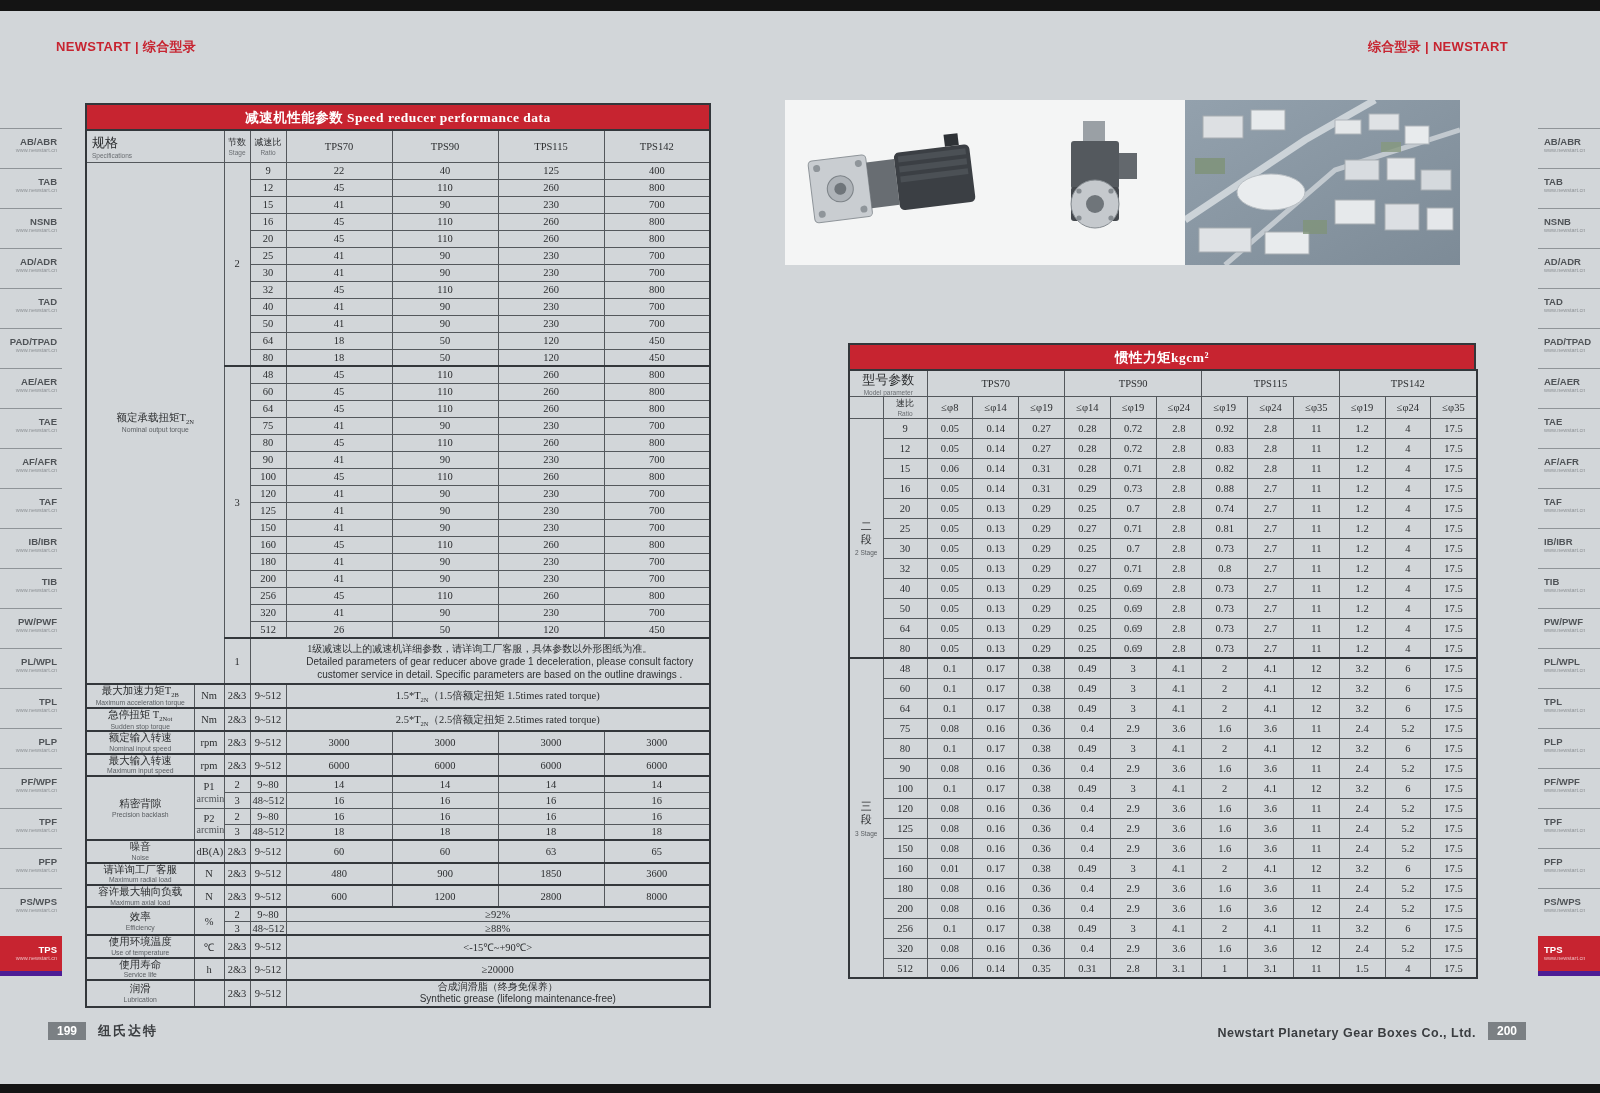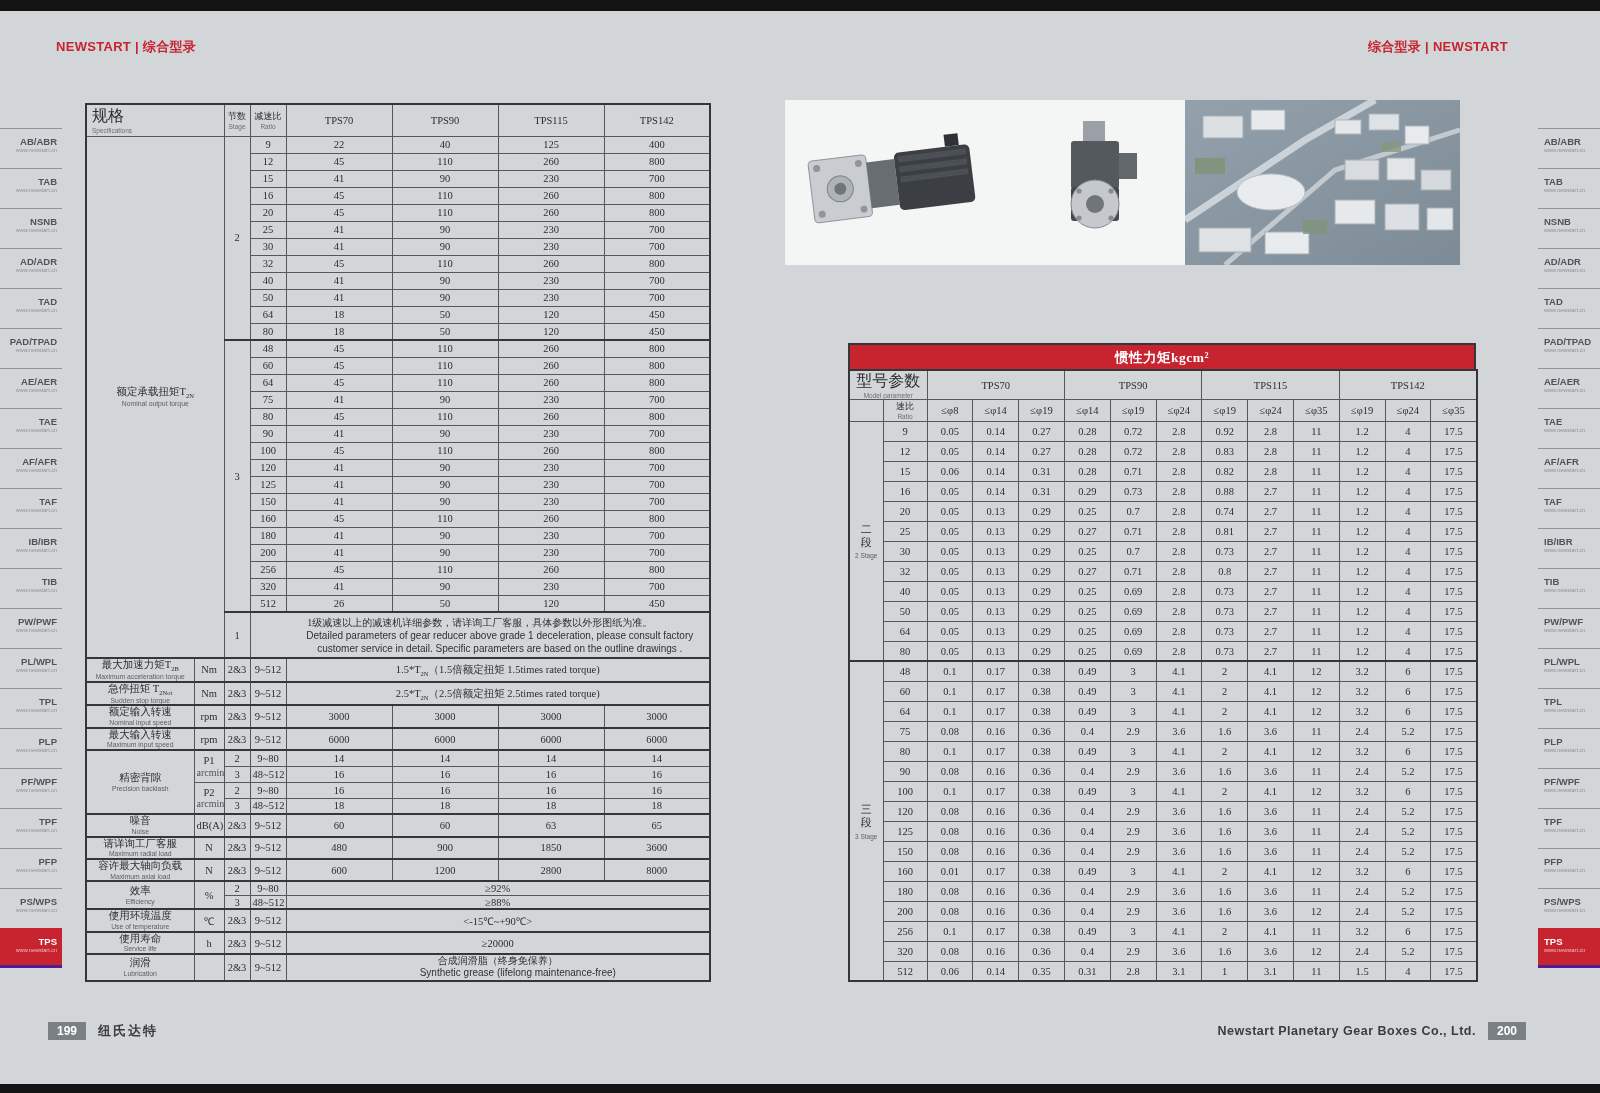--- a/index.html
+++ b/index.html
@@ -11,21 +11,21 @@
 
   .hdr-text { position:absolute; top:38px; font-size:13px; font-weight:bold; color:#c72430; letter-spacing:.3px; }
   .hdr-text.left { left:56px; }
   .hdr-text.right { right:92px; }
 
   
   .sidebar { position:absolute; top:128px; width:62px; }
   .sidebar.left { left:0; }
   .sidebar.right { right:0; }
   .sb-item { height:40px; box-sizing:border-box; border-top:1px solid #8f9498; padding-top:7px; }
-  .sidebar .sb-item:last-child { border-bottom:3px solid #4c1d95; }
+  .sidebar .sb-item:last-child { border-bottom:5px solid #4c1d95;margin-top:8px; }
   .sidebar.left .sb-item { text-align:right; padding-right:5px; }
   .sidebar.right .sb-item { text-align:left; padding-left:6px; }
   .sb-label { font-size:9.5px; font-weight:bold; color:#4f5357; }
   .sb-url { font-size:5.5px; color:#8e9справ296; color:#8e9296; }
   .sb-item.active { background:#c72430; border-top-color:#c72430; }
   .sb-item.active .sb-label { color:#ffffff; }
   .sb-item.active .sb-url { color:#eebfc3; }
 
   
   .twrap { position:absolute; }
@@ -41,21 +41,21 @@
 
   
   .perf tr { height:17px; }
   .perf tr.hrow { height:32px; }
   .perf tr.note { height:46px; }
   .perf tr.prow { height:22px; }
   .perf tr.brow { height:16px; }
   .perf tr.mrow { height:16px; }
   .perf tr.erow { height:14px; }
   .perf tr.lrow { height:18px; }
-  td.hd .hcn { font-size:16px; }
+  td.hd .hcn { font-size:13px; }
   td.hd .hen { display:block; font-family:"Liberation Sans", sans-serif; font-size:6.5px; color:#6a6e72; line-height:1.15; }
   td.hd.left { text-align:left; padding-left:5px; }
   td.model { font-size:11.5px;margin-left:26px; }
   td.lbl { text-align:left; padding-left:5px; }
   td.lbl .tcn { font-size:10.5px; line-height:1.2; }
   td.lbl .ten { font-family:"Liberation Sans", sans-serif; font-size:6.8px; color:#5a5e62; line-height:1.15; }
   td.unit2 span { display:block; line-height:1.1; }
   td.unit2 .u2 { font-size:10px; color:#4f5357; }
   td.small { font-size:9.5px; }
   td.notec .ncn { font-size:10px; display:block; line-height:1.5; }
@@ -69,21 +69,21 @@
   td.phi { font-size:10px; }
   td.vlab .vcn { font-size:11px; line-height:1.2; }
   td.vlab .vten { display:block; font-family:"Liberation Sans", sans-serif; font-size:6.5px; color:#5a5e62; margin-top:3px; }
 
   
   #photos { position:absolute; left:785px; top:100px; width:675px; height:165px; display:flex; }
   #product-box { width:400px; height:165px; background:#f4f5f5; display:flex; align-items:center; justify-content:space-around; }
   #aerial-box { width:275px; height:165px; }
 
   
-  .footer { position:absolute; top:1022px; display:flex; align-items:center; gap:12px; }
+  .footer { position:absolute; top:1022px; display:flex; align-items:flex-end; gap:12px; }
   .footer.fl { left:48px; }
   .footer.fr { right:74px; }
   .pagenum { background:#7b8084; color:#fff; font-weight:bold; font-size:12px; padding:2px 9px; }
   .brand { font-size:13px; font-weight:bold; color:#3a3d40; letter-spacing:2px; }
   .company { font-size:12.5px; font-weight:bold; color:#3a3d40; letter-spacing:.5px; }
 </style>
 </head>
 <body>
 
 <div class="page">
@@ -260,20 +260,21 @@
         <div class="sb-label">PS/WPS</div>
         <div class="sb-url">www.newstart.cn</div>
       </div>
       <div class="sb-item active">
         <div class="sb-label">TPS</div>
         <div class="sb-url">www.newstart.cn</div>
       </div>
     </div>
 
   <div id="perf-wrap" class="twrap">
+    <div class="ttl">减速机性能参数 Speed reducer performance data</div>
     <table class="tbl perf" id="perf-table">
       <colgroup>
         <col style="width:108px">
           <col style="width:30px">
           <col style="width:26px">
           <col style="width:36px">
         <col style="width:106px">
           <col style="width:106px">
           <col style="width:106px">
           <col style="width:106px">

